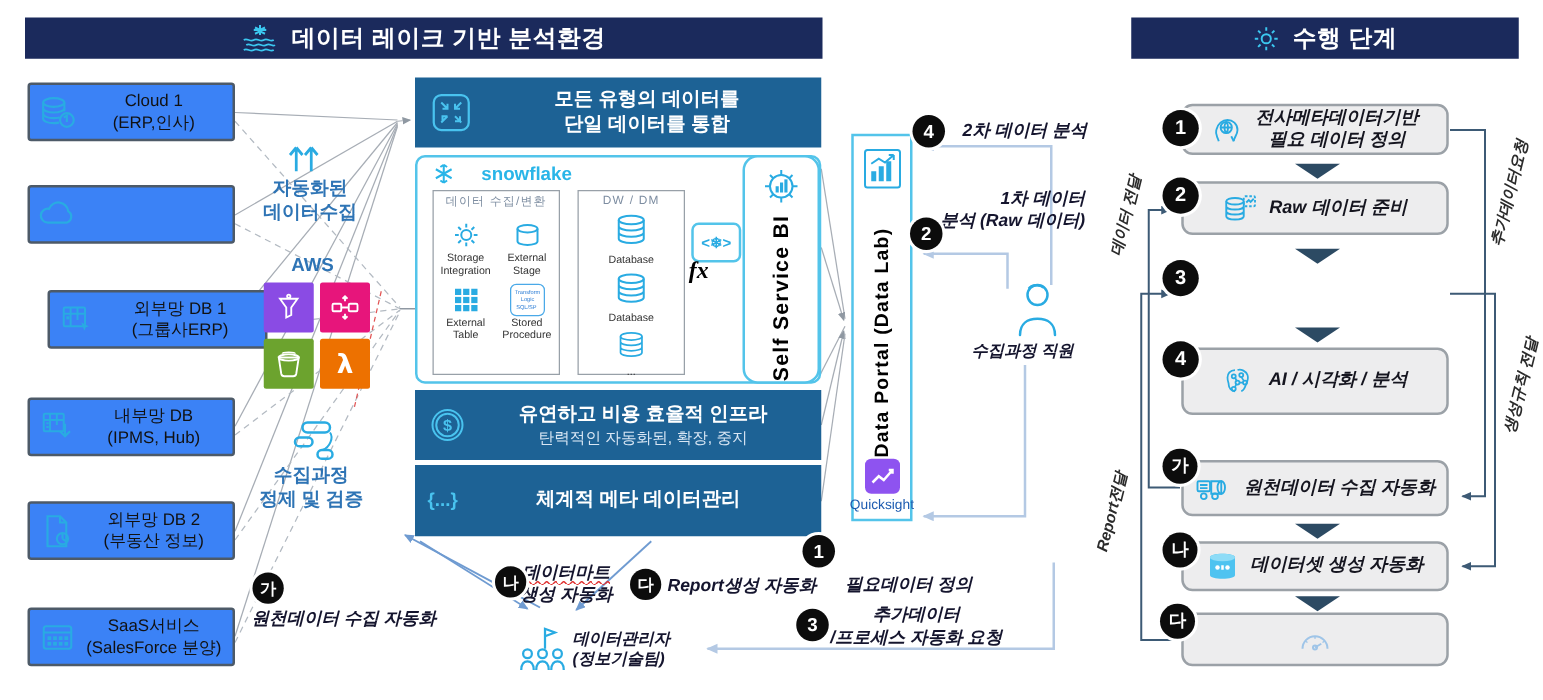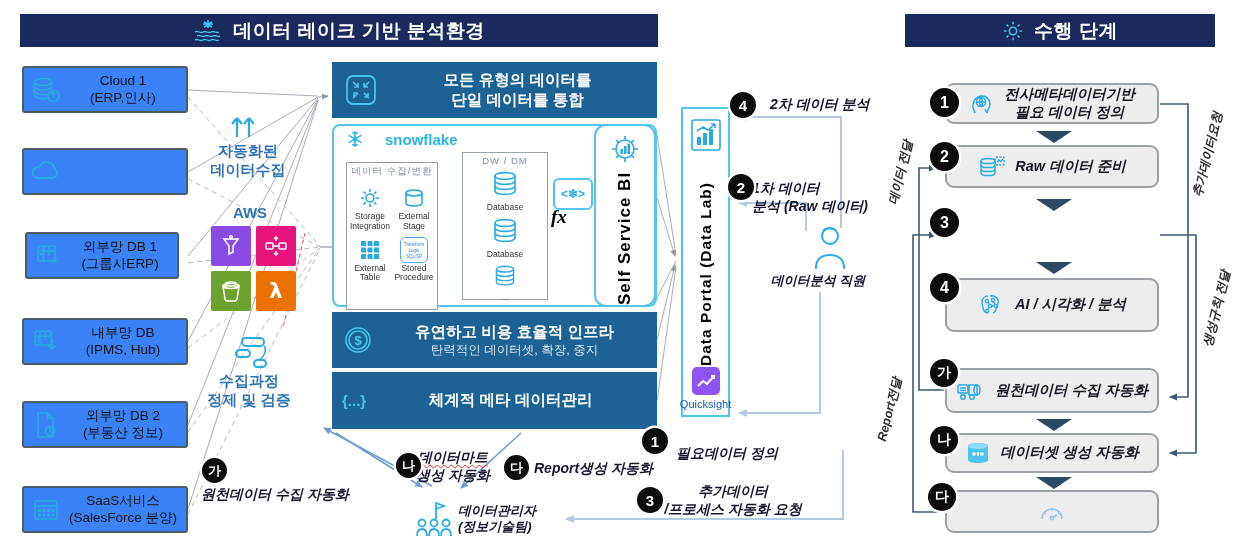--- a/index.html
+++ b/index.html
@@ -164,21 +164,21 @@
   </div>
 
   <div class="abs lay src" style="left:22px;top:148px;width:166px;height:47px">
     <span>
       <svg width="34" height="34" viewBox="0 0 34 34" fill="none" stroke="#29abe2" stroke-width="1.8">
         <path d="M9 23a5.5 5.5 0 1 1 1.2-10.9A8 8 0 0 1 25.6 14 5 5 0 0 1 24.5 23z"></path>
       </svg>
     </span>
   </div>
 
-  <div class="abs lay src" style="left:25px;top:232px;width:154px;height:47px">
+  <div class="abs lay src" style="left:38px;top:232px;width:176px;height:47px">
     <span>
       <svg width="34" height="34" viewBox="0 0 34 34" fill="none" stroke="#29abe2" stroke-width="1.6">
         <rect x="6" y="7" width="17" height="15" rx="1"></rect>
         <path d="M6 12h17M11.5 7v15M17 7v10"></path>
         <rect x="8" y="14" width="2.5" height="2.5" fill="#29abe2" stroke="none"></rect>
         <path d="M20 19l6 3-2.5 1-1 2.5z" fill="#29abe2" stroke="none"></path>
       </svg>
     </span>
     <div class="txt">
       <div>외부망 DB 1</div>
@@ -304,21 +304,21 @@
   </div>
 
   <div class="abs lay snowbox" style="left:332px;top:124px;width:325px;height:183px">
     <div class="abs" style="left:12px;top:4px;display:flex;align-items:flex-end;gap:21px">
       <svg width="18" height="18" viewBox="0 0 20 20" fill="none" stroke="#29b5e8" stroke-width="1.8">
         <path d="M10 2v16M3 6l14 8M17 6L3 14M10 2l-3 2M10 2l3 2M10 18l-3-2M10 18l3-2"></path>
       </svg>
       <span style="color:#29b5e8;font-weight:bold;font-size:15px">snowflake</span>
     </div>
 
-    <div class="innerbox" style="left:12px;top:36px;width:92px;height:148px">
+    <div class="innerbox" style="left:12px;top:26px;width:102px;height:148px">
       <div class="ttl">데이터 수집/변환</div>
       <div class="itemgrid">
         <div class="item">
           <span>
             <svg width="26" height="26" viewBox="0 0 26 26" fill="none" stroke="#29abe2" stroke-width="1.6">
               <circle cx="13" cy="13" r="4"></circle>
               <path d="M13 4v3M13 19v3M4 13h3M19 13h3M6.6 6.6l2.2 2.2M17.2 17.2l2.2 2.2M19.4 6.6l-2.2 2.2M8.8 17.2l-2.2 2.2"></path>
             </svg>
           </span>
           <div class="sflabel">Storage<br>Integration</div>
@@ -409,21 +409,21 @@
   <div class="abs lay darkbox" style="left:332px;top:312px;width:325px;height:56px">
     <span>
       <svg width="32" height="32" viewBox="0 0 32 32" fill="none" stroke="#49c3ef" stroke-width="1.6">
         <circle cx="16" cy="16" r="12"></circle>
           <circle cx="16" cy="16" r="9"></circle>
         <text x="16" y="21" text-anchor="middle" fill="#49c3ef" stroke="none" font-size="13" font-weight="bold" font-family="Liberation Sans,sans-serif">$</text>
       </svg>
     </span>
     <div class="tw">
       <div class="t1">유연하고 비용 효율적 인프라</div>
-      <div class="t2">탄력적인 데이터셋, 확장, 중지</div>
+      <div class="t2">탄력적인 자동화된, 확장, 중지</div>
     </div>
   </div>
   <div class="abs lay darkbox" style="left:332px;top:372px;width:325px;height:57px">
     <span style="color:#49c3ef;font-weight:bold;font-size:15px">{...}</span>
     <div class="tw">
       <div class="t1">체계적 메타 데이터관리</div>
     </div>
   </div>
 
   <div class="abs lay portal" style="left:681px;top:107px;width:49px;height:310px">
@@ -445,27 +445,27 @@
         <path d="M7 20l5-5 4 3 7-8M20 10h3v3" fill="none" stroke="#fff" stroke-width="2"></path>
       </svg>
     </span>
     <div class="qslabel" style="margin-bottom:5px">Quicksight</div>
   </div>
 
   <div class="abs badge" style="left:730px;top:92px;width:26px;height:26px;font-size:15px">4</div>
   <div class="abs lay ann" style="left:770px;top:96px">2차 데이터 분석</div>
 
   <div class="abs badge" style="left:728px;top:174px;width:26px;height:26px;font-size:15px">2</div>
-  <div class="abs lay ann" style="left:752px;top:180px;width:116px;text-align:left">
+  <div class="abs lay ann" style="left:752px;top:150px;width:116px;text-align:right">
     <div>1차 데이터</div>
       <div>분석 (Raw 데이터)</div>
   </div>
 
   <div class="abs badge" style="left:642px;top:428px;width:26px;height:26px;font-size:15px">1</div>
-  <div class="abs lay ann" style="left:676px;top:445px">필요데이터 정의</div>
+  <div class="abs lay ann" style="left:676px;top:459px">필요데이터 정의</div>
 
   <div class="abs badge" style="left:637px;top:487px;width:26px;height:26px;font-size:15px">3</div>
   <div class="abs lay ann" style="left:660px;top:483px;width:146px;text-align:center">
     <div>추가데이터</div>
       <div>/프로세스 자동화 요청</div>
   </div>
 
   <div class="abs badge" style="left:202px;top:458px;width:25px;height:25px;font-size:13px">가</div>
   <div class="abs lay ann" style="left:168px;top:486px;width:214px;text-align:center">원천데이터 수집 자동화</div>
 
@@ -478,21 +478,21 @@
   <div class="abs badge" style="left:504px;top:455px;width:25px;height:25px;font-size:13px">다</div>
   <div class="abs lay ann" style="left:534px;top:460px">Report생성 자동화</div>
 
   <span class="abs lay" style="left:810px;top:224px">
     <svg width="40" height="46" viewBox="0 0 40 46" fill="none" stroke="#29abe2" stroke-width="2">
       <circle cx="20" cy="12" r="8"></circle>
         <path d="M13 7c2-3 8-4 12-1"></path>
       <path d="M6 44c0-9 6-13 14-13s14 4 14 13" stroke-linecap="round"></path>
     </svg>
   </span>
-  <div class="abs lay ann" style="left:768px;top:273px;width:100px;text-align:center;font-size:13px">데이터분석 직원</div>
+  <div class="abs lay ann" style="left:768px;top:273px;width:100px;text-align:center;font-size:13px">수집과정 직원</div>
 
   <span class="abs lay" style="left:414px;top:497px">
     <svg width="42" height="40" viewBox="0 0 42 40" fill="none" stroke="#29abe2" stroke-width="1.8">
       <path d="M22 22V6l8 3-8 3"></path>
       <circle cx="8" cy="26" r="3.5"></circle>
         <circle cx="20" cy="26" r="3.5"></circle>
         <circle cx="32" cy="26" r="3.5"></circle>
       <path d="M3 39c0-5 2.5-7 5-7s5 2 5 7M15 39c0-5 2.5-7 5-7s5 2 5 7M27 39c0-5 2.5-7 5-7s5 2 5 7"></path>
     </svg>
   </span>

